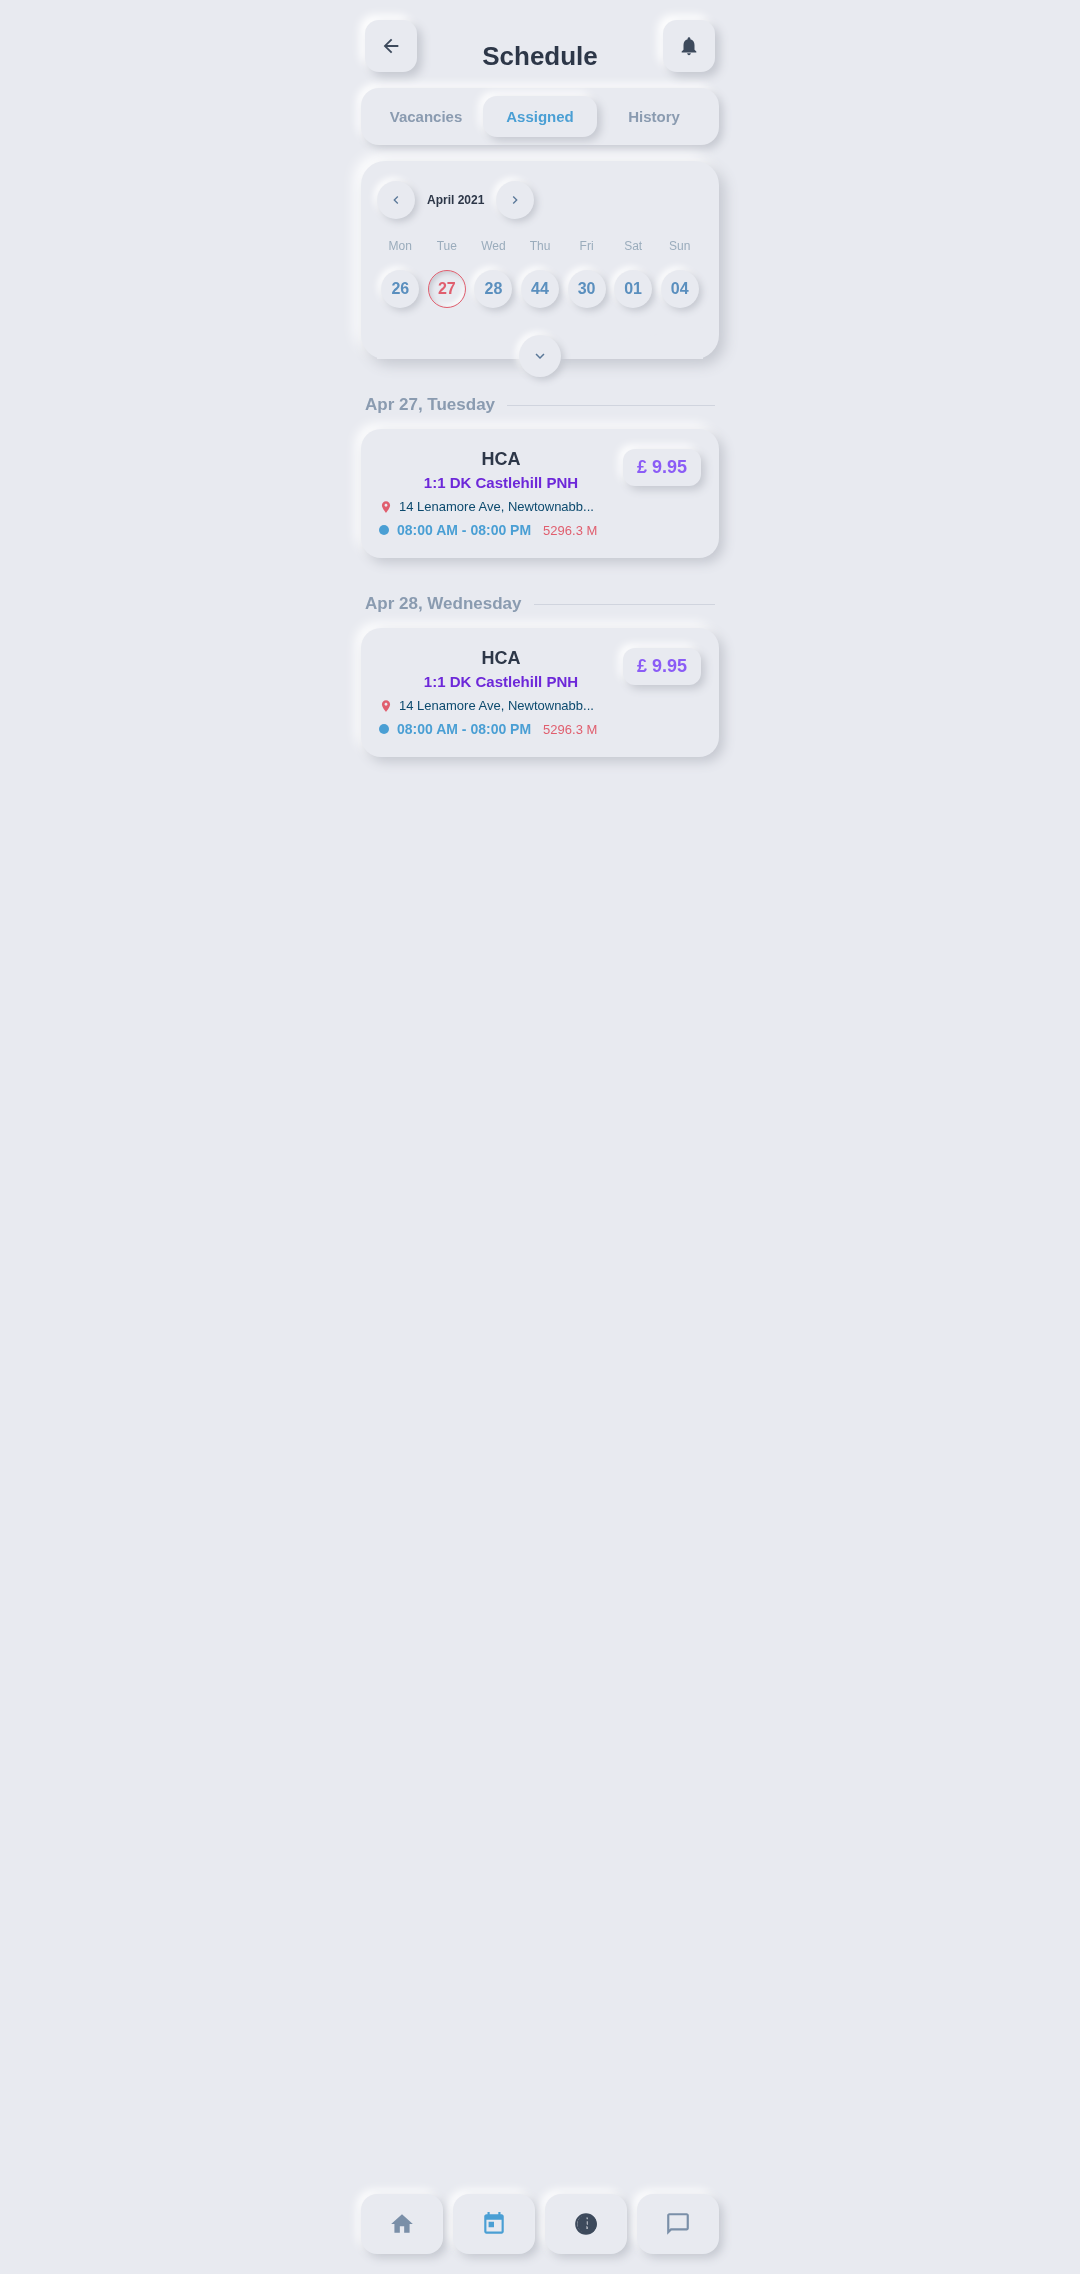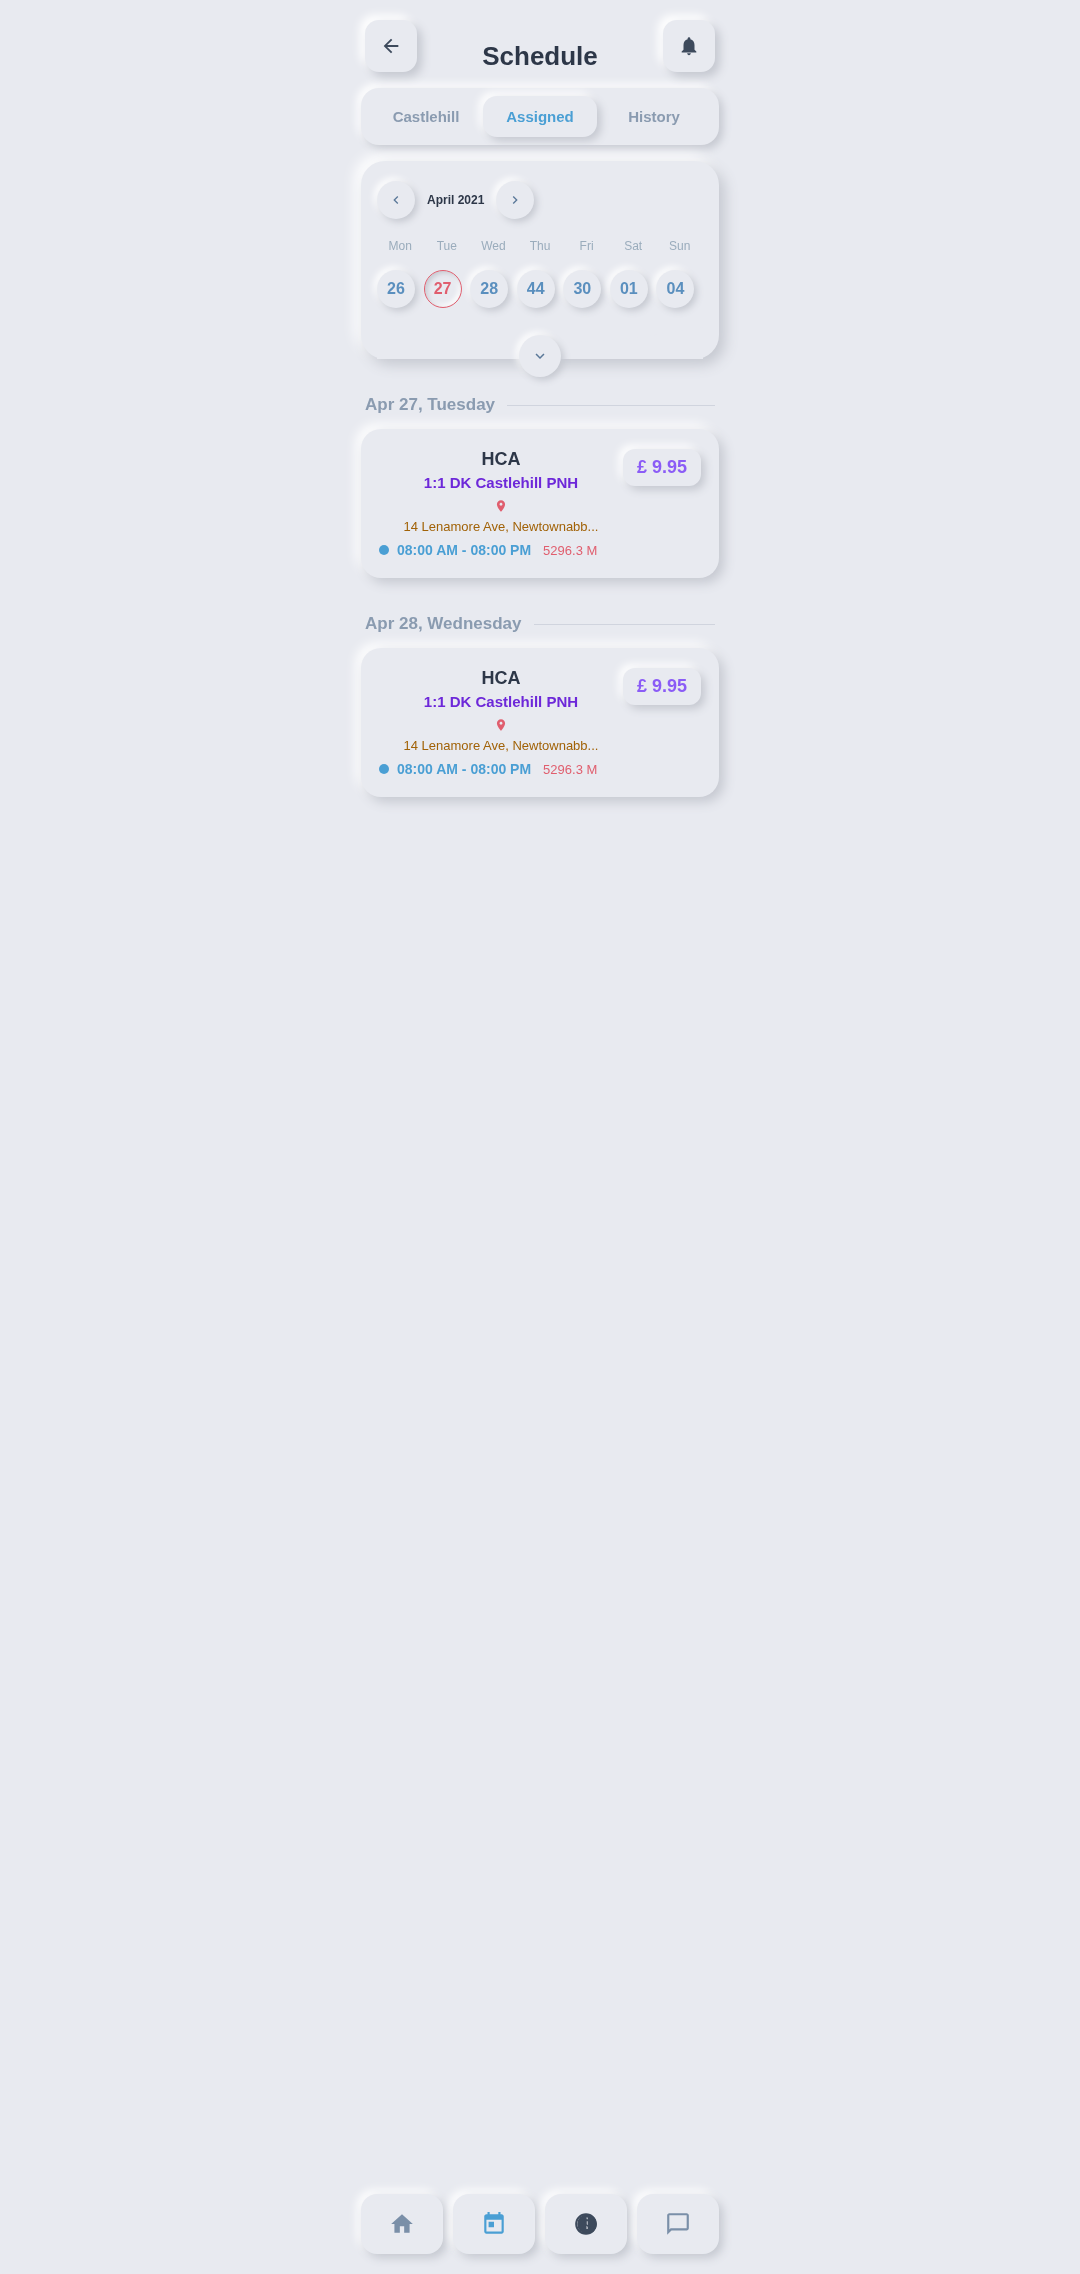--- a/index.html
+++ b/index.html
@@ -153,21 +153,21 @@
     .dates {
       display: grid;
       grid-template-columns: repeat(7, 1fr);
       text-align: center;
       margin-bottom: 16px;
     }
 
     .date-cell {
       display: flex;
       align-items: center;
-      justify-content: flex-start;
+      justify-content: center;
       height: 44px;
     }
 
     .date-circle {
       width: 38px;
       height: 38px;
       border-radius: 50%;
       display: flex;
       align-items: center;
       justify-content: center;
@@ -269,23 +269,22 @@
       font-weight: 600;
       color: #6d28d9;
       margin-bottom: 8px;
     }
 
     .card-location {
       display: flex;
       align-items: center;
       gap: 6px;
       font-size: 13px;
-      color: #a16207;
+      color: #0c4a6e;
       margin-bottom: 8px;
-      flex-direction: column;
     }
 
     .card-time {
       display: flex;
       align-items: center;
       gap: 8px;
       font-size: 14px;
       font-weight: 600;
       color: #4a9fd4;
     }
@@ -383,21 +382,21 @@
     </button>
     <span class="header-title">Schedule</span>
     <button class="icon-btn">
       <svg viewBox="0 0 24 24">
         <path d="M12 22c1.1 0 2-.9 2-2h-4c0 1.1.9 2 2 2zm6-6v-5c0-3.07-1.63-5.64-4.5-6.32V4c0-.83-.67-1.5-1.5-1.5s-1.5.67-1.5 1.5v.68C7.64 5.36 6 7.92 6 11v5l-2 2v1h16v-1l-2-2z"></path>
       </svg>
     </button>
   </div>
 
   <div class="tabs-container">
-    <div class="tab">Castlehill</div>
+    <div class="tab">Vacancies</div>
     <div class="tab active">Assigned</div>
     <div class="tab">History</div>
   </div>
 
   <div class="calendar-card">
     <div class="calendar-header">
       <button class="cal-nav-btn">
         <svg viewBox="0 0 24 24">
           <path d="M15.41 7.41L14 6l-6 6 6 6 1.41-1.41L10.83 12z"></path>
         </svg>

